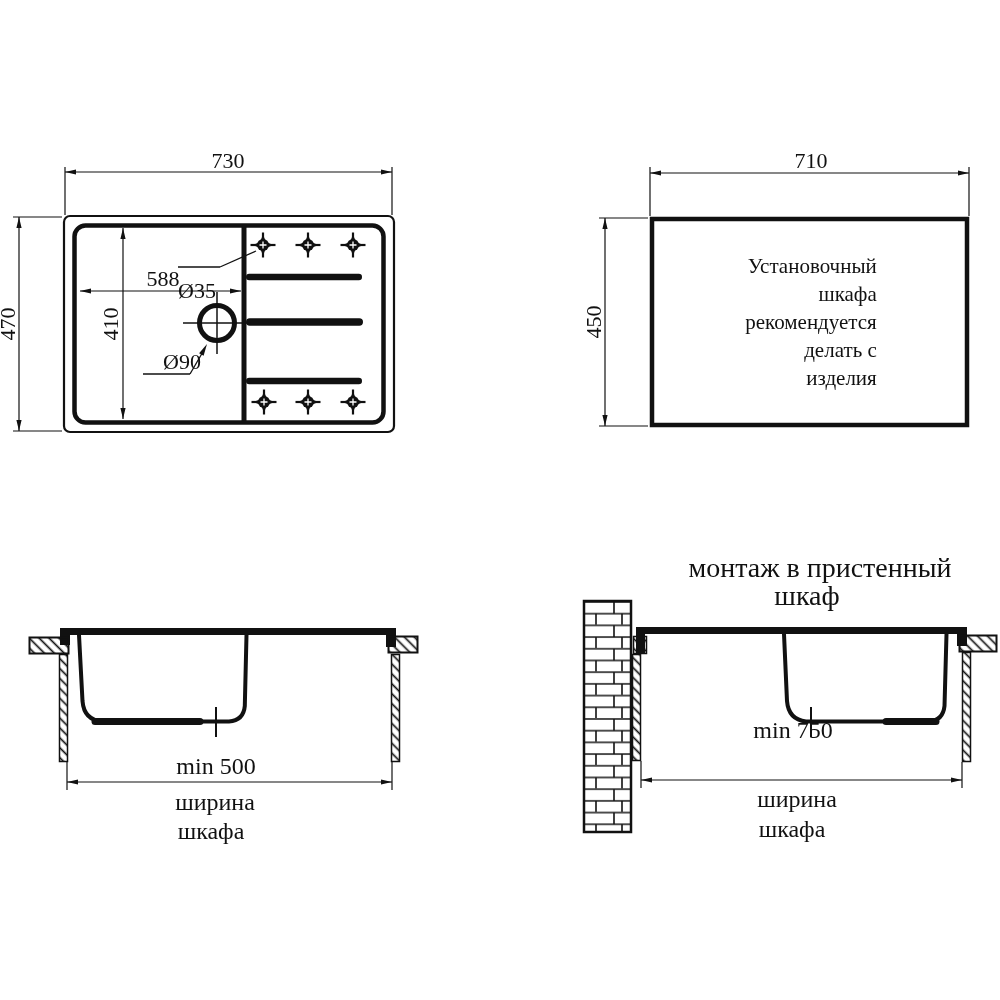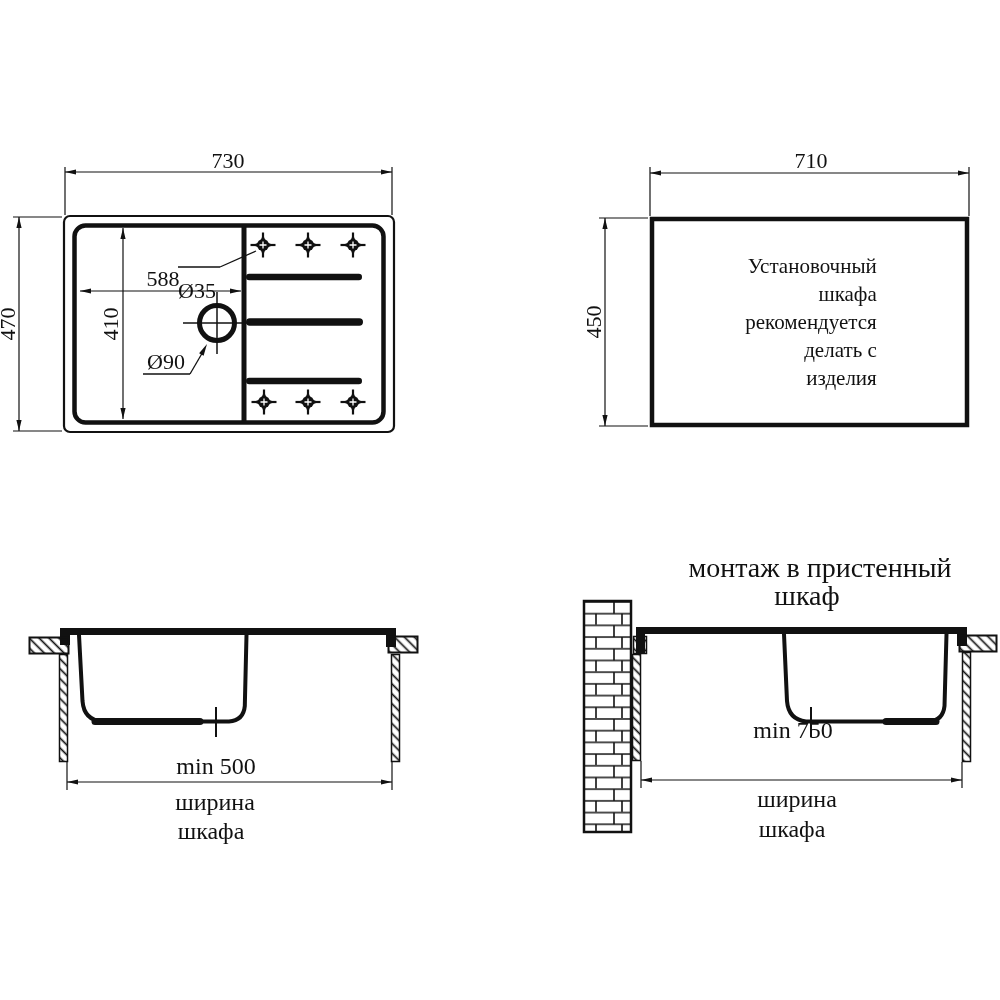--- a/index.html
+++ b/index.html
@@ -156,21 +156,21 @@
       <path d="M641,780 L652,777.4 L652,782.6 Z M962,780 L951,777.4 L951,782.6 Z" fill="#111" stroke="none"></path>
     </g>
   </g>
 </svg>
 
   <div class="lbl fs22" style="left:228px;top:161px;">730</div>
   <div class="lbl rot fs22" style="left:8px;top:324px;">470</div>
   <div class="lbl fs22" style="left:163px;top:279px;">588</div>
   <div class="lbl rot fs22" style="left:111px;top:324px;">410</div>
   <div class="lbl fs22" style="left:197px;top:255px;margin-top:36px;">Ø35</div>
-  <div class="lbl fs22" style="left:166px;top:362px;">Ø90</div>
+  <div class="lbl fs22" style="left:182px;top:362px;">Ø90</div>
 
   <div class="lbl fs22" style="left:811px;top:161px;">710</div>
   <div class="lbl rot fs22" style="left:594px;top:322px;">450</div>
 
   <div class="note">
     <div>Установочный</div>
     <div>шкафа</div>
     <div>рекомендуется</div>
     <div>делать с</div>
     <div>изделия</div>

